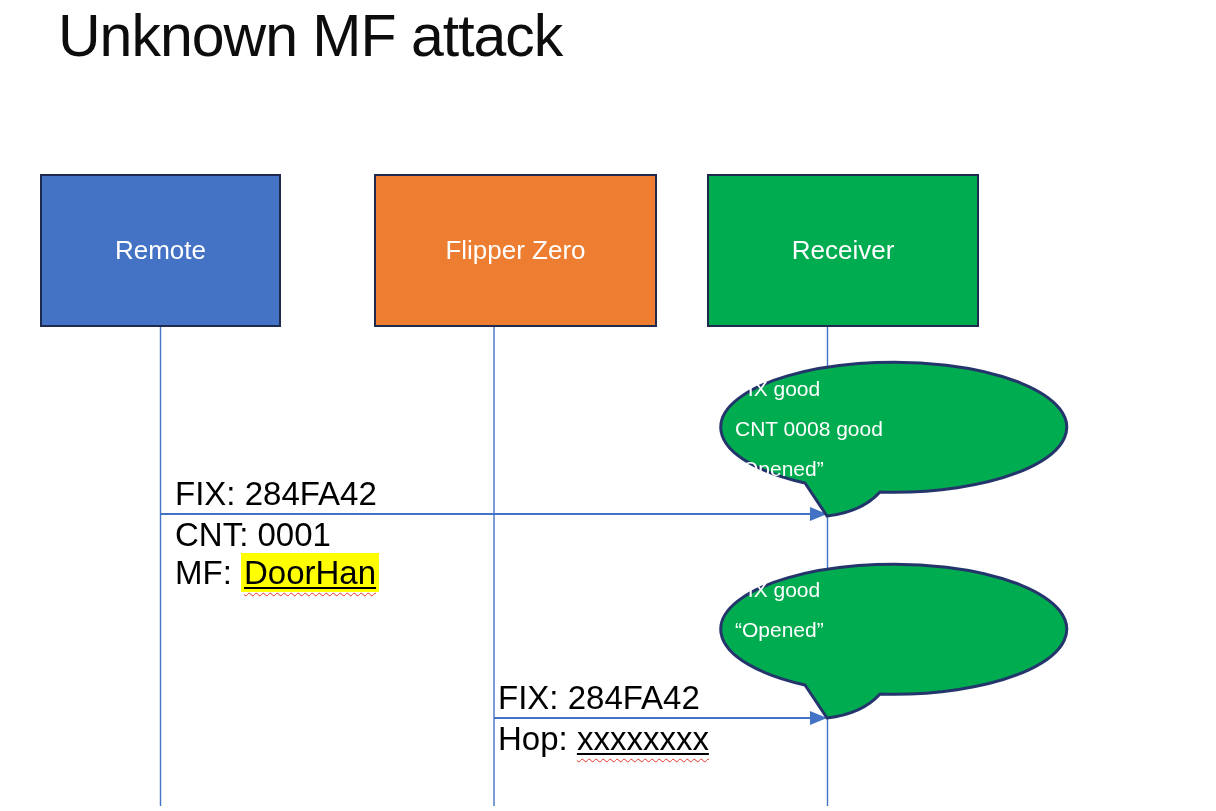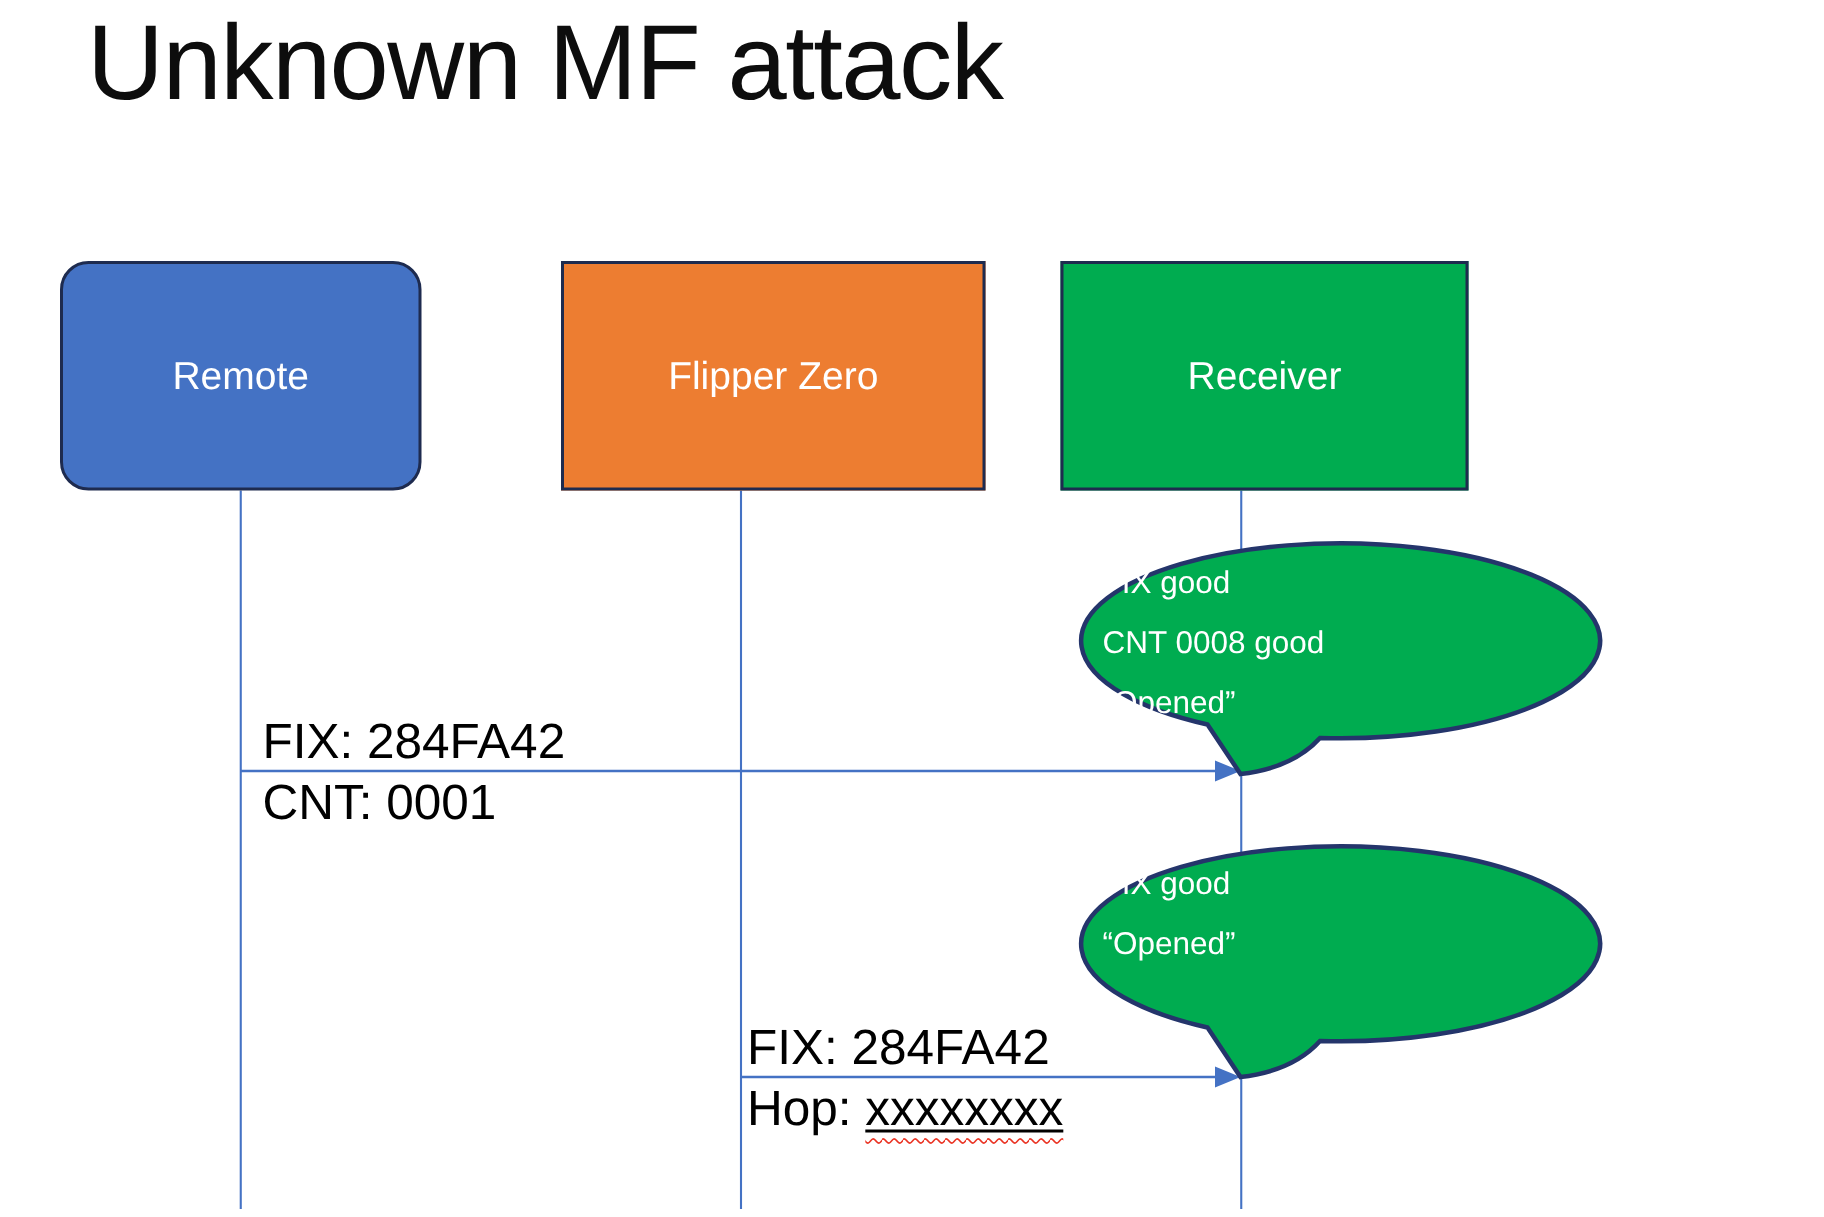--- a/index.html
+++ b/index.html
@@ -2,30 +2,30 @@
 <html><head>
 <meta charset="utf-8">
 <style>
   * { margin:0; padding:0; box-sizing:border-box; }
   html,body { background:#ffffff; }
   .slide {
     position:relative; width:1216px; height:811px; overflow:hidden;
     background:#ffffff; font-family:"Liberation Sans", sans-serif;
   }
   .title {
-    position:absolute; left:58px; top:2px; font-size:71px; font-weight:300;
+    position:absolute; left:58px; top:2px; font-size:59px; font-weight:300;
     letter-spacing:-1px; color:#0d0d0d; white-space:nowrap;
   }
   .overlay { position:absolute; left:0; top:0; width:1216px; height:811px; }
   .actor {
     position:absolute; top:174px; height:153px; border:2.5px solid #1E2B4F;
     display:flex; align-items:center; justify-content:center;
     color:#ffffff; font-size:26px; white-space:nowrap;
   }
-  .actor-remote   { left:40px;  width:241px; background:#4472C4;border-radius:19px; }
+  .actor-remote   { left:40px;  width:241px; background:#4472C4; }
   .actor-flipper  { left:374px; width:283px; background:#ED7D31; }
   .actor-receiver { left:707px; width:272px; background:#00AC50; }
   .msg {
     position:absolute; font-size:33px; color:#000000; white-space:nowrap;
     line-height:32px;
   }
   .hl { background:#FFFF00; padding:1px 3px; }
   .ul { text-decoration:underline; text-decoration-thickness:1.5px; text-underline-offset:3px; }
   .spell {
     text-decoration:underline wavy #EA3323;
@@ -66,20 +66,23 @@
   </div>
   <div class="actor actor-flipper">
     <span>Flipper Zero</span>
   </div>
   <div class="actor actor-receiver">
     <span>Receiver</span>
   </div>
 
   <div class="msg" style="left:175px; top:478px;">FIX: 284FA42</div>
   <div class="msg" style="left:175px; top:519px;">CNT: 0001</div>
+  <div class="msg" style="left:175px; top:557px;">
+    <span>MF: </span><span class="hl spell"><span class="ul">DoorHan</span></span>
+  </div>
 
   <div class="msg" style="left:498px; top:682px;">FIX: 284FA42</div>
   <div class="msg" style="left:498px; top:723px;">
     <span>Hop: </span><span class="spell"><span class="ul">xxxxxxxx</span></span>
   </div>
 
   <div class="callout-text callout-text-1">
     <div>FIX good</div>
     <div>CNT 0008 good</div>
     <div>“Opened”</div>

